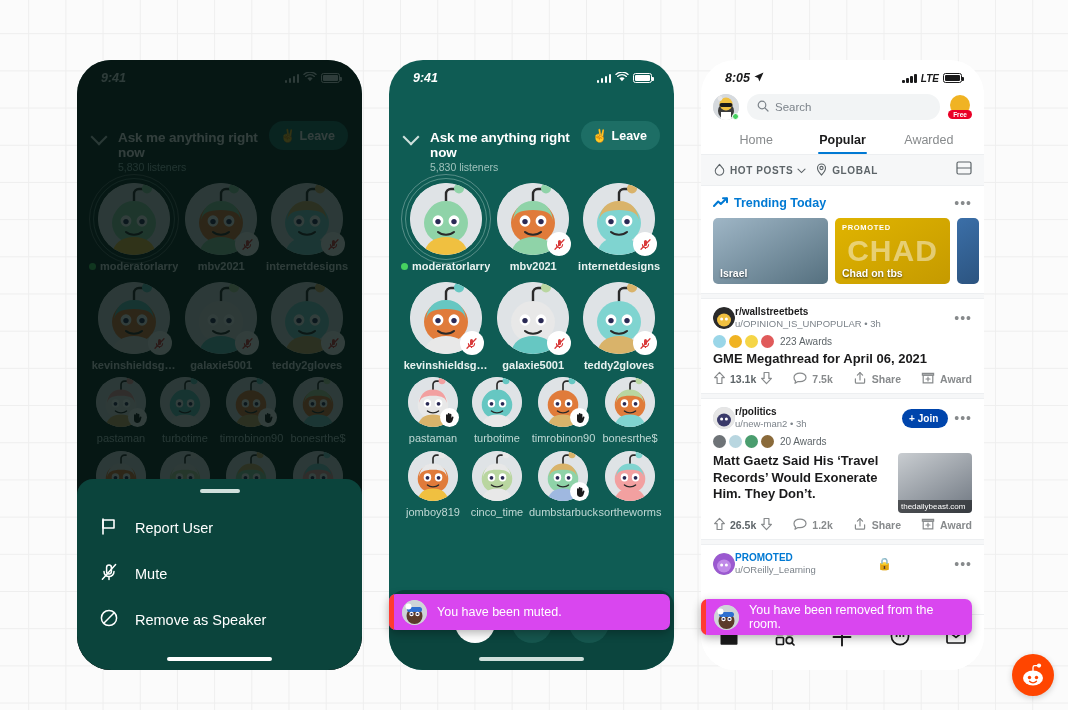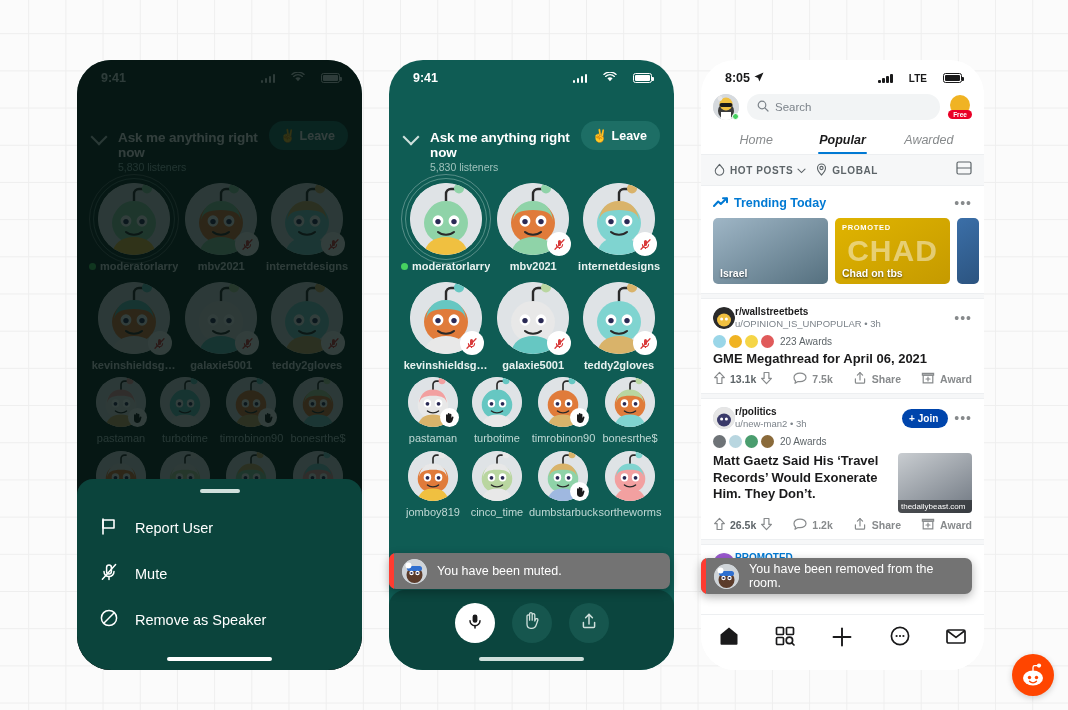--- a/index.html
+++ b/index.html
@@ -21,23 +21,23 @@
     border-radius:34px;
     overflow:hidden;
   }
   #phone1 { left:77px;  top:60px;  width:285px; height:610px; background:#0d2a24; }
   #phone2 { left:389px; top:60px;  width:285px; height:610px; background:#0f5c54; }
   #phone3 { left:701px; top:60px;  width:283px; height:610px; background:#ffffff; }
 
   .statusbar {
     height:30px; display:flex; align-items:center;
     justify-content:space-between; padding:6px 22px 0 24px;
-    font-size:12.5px; font-weight:bold;
+    font-size:12.5px; font-weight:bold;font-style:italic;
   }
-  .sb-right { display:flex; align-items:center; gap:16px; }
+  .sb-right { display:flex; align-items:center; gap:4px; }
   .bars { display:flex; align-items:flex-end; gap:1.5px; height:9px; }
   .bars i { width:2.5px; background:currentColor; border-radius:1px; display:block; }
   .bars i:nth-child(1){height:3px}.bars i:nth-child(2){height:5px}
   .bars i:nth-child(3){height:7px}.bars i:nth-child(4){height:9px}
   .battery { width:19px;height:9.5px;border:1.2px solid currentColor;border-radius:2.5px;position:relative;padding:1px;}
   .battery::after{content:"";position:absolute;right:-3px;top:3px;width:1.6px;height:3.5px;background:currentColor;border-radius:0 1px 1px 0;}
   .battery b{display:block;height:100%;width:100%;background:currentColor;border-radius:1px;}
   .wifi { font-size:11px; line-height:1; }
 
   
@@ -94,43 +94,44 @@
   .ctrl-bar { position:absolute;left:0;right:0;bottom:0;z-index:5;background:#0b453e;
               border-radius:16px 16px 34px 34px; padding:13px 0 0 0;}
   .ctrl-row { display:flex;justify-content:center;gap:17px; }
   .ctrl { width:40px;height:40px;border-radius:50%;display:flex;align-items:center;justify-content:center;cursor:pointer;}
   .ctrl.mic { background:#ffffff; }
   .ctrl.alt { background:#16564e; }
   .home-ind.dark { background:#cfe0dc; }
 
   
   .toast {
-    position:absolute; z-index:9; background:#737373; border-radius:7px;
+    position:absolute; z-index:9; background:#d946ef; border-radius:7px;
     display:flex; align-items:center; overflow:hidden;
     box-shadow:0 3px 10px rgba(0,0,0,.3);
+    margin-top:41px;
   }
   .toast-bar { width:5px; align-self:stretch; background:#ff3b30; flex:0 0 5px;}
   .toast-av { width:25px;height:25px;border-radius:50%;margin:0 10px 0 8px;overflow:hidden;position:relative;background:#cfd4d8;flex:0 0 25px;}
   .toast-txt { font-size:12.5px; color:#ffffff; padding-right:14px; }
   #toast2 { left:389px; top:553px; width:281px; height:36px; }
   #toast3 { left:701px; top:558px; width:271px; height:36px; }
 
   
   .r-head { background:#fff; padding:0 12px; }
   .r-searchrow { display:flex;align-items:center;gap:8px;padding:4px 0 8px 0; }
   .r-avatar { width:26px;height:26px;border-radius:50%;position:relative;overflow:visible;flex:0 0 26px;}
   .r-avatar .imgbox{width:26px;height:26px;border-radius:50%;overflow:hidden;background:#d6dade;position:relative;}
   .r-avatar .dot{position:absolute;right:0;bottom:0;width:7px;height:7px;border-radius:50%;background:#46d160;border:1.4px solid #fff;}
   .r-search { flex:1;height:26px;background:#f2f4f5;border-radius:14px;display:flex;align-items:center;gap:6px;padding:0 10px;}
   .r-search span { font-size:11.5px;color:#7c838a; }
   .r-coin { width:24px;height:24px;position:relative;flex:0 0 24px;cursor:pointer;}
   .r-coin .c { width:20px;height:20px;border-radius:50%;background:#f0b323;margin:0 auto;}
   .r-coin .free { position:absolute;left:0;right:0;bottom:0px;background:#ea0027;color:#fff;
                   font-size:6.5px;font-weight:bold;text-align:center;border-radius:5px;padding:1px 0;}
-  .r-tabs { display:flex;font-style:italic; }
+  .r-tabs { display:flex; }
   .r-tab { flex:1;text-align:center;font-size:12.5px;color:#878a8c;padding:5px 0 7px 0;cursor:pointer;position:relative;}
   .r-tab.active { color:#1a1a1b; font-weight:bold; }
   .r-tab.active::after{content:"";position:absolute;left:22%;right:22%;bottom:0;height:2.5px;background:#0079d3;border-radius:2px;}
   .r-filter { background:#f6f7f8;border-top:1px solid #edeff1;border-bottom:1px solid #edeff1;
               display:flex;align-items:center;gap:9px;padding:6px 12px; }
   .r-filter .f { display:flex;align-items:center;gap:4px;font-size:10px;font-weight:bold;
                  letter-spacing:.6px;color:#5d6468;cursor:pointer;}
   .r-spacer { flex:1; }
 
   .r-feed { background:#fff; }

